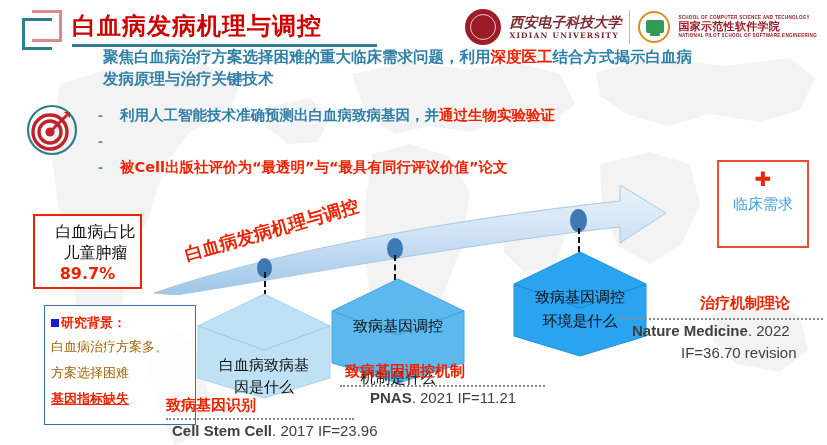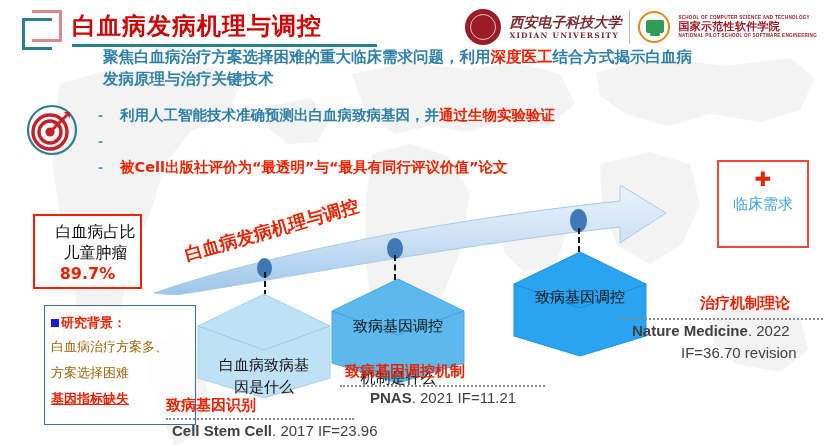--- a/index.html
+++ b/index.html
@@ -262,20 +262,21 @@
   <div class="cap-jr" style="left:370px;top:389px;">
     <b>PNAS</b><span>. 2021 IF=11.21</span>
   </div>
 
   <div class="hex" style="left:512px;top:250px;width:136px;height:108px;">
     <svg width="136" height="108" viewBox="0 0 136 108">
       <polygon points="68,2 134,34 134,86 68,106 2,86 2,34" fill="#2aa3f0" stroke="#1f93dd" stroke-width="1"></polygon>
       <polyline points="2,34 68,58 134,34" fill="none" stroke="#1b8ad1" stroke-width="1"></polyline>
     </svg>
     <div class="lbl" style="top:36px;">致病基因调控</div>
+    <div class="lbl" style="top:60px;">环境是什么</div>
   </div>
   <div class="cap-red" style="left:700px;top:294px;">治疗机制理论</div>
   <div class="cap-dots" style="left:617px;top:318px;width:206px;"></div>
   <div class="cap-jr" style="left:632px;top:322px;">
     <b>Nature Medicine</b><span>. 2022</span>
   </div>
   <div class="cap-jr" style="left:681px;top:344px;">IF=36.70 revision</div>
 
 </div>
 

